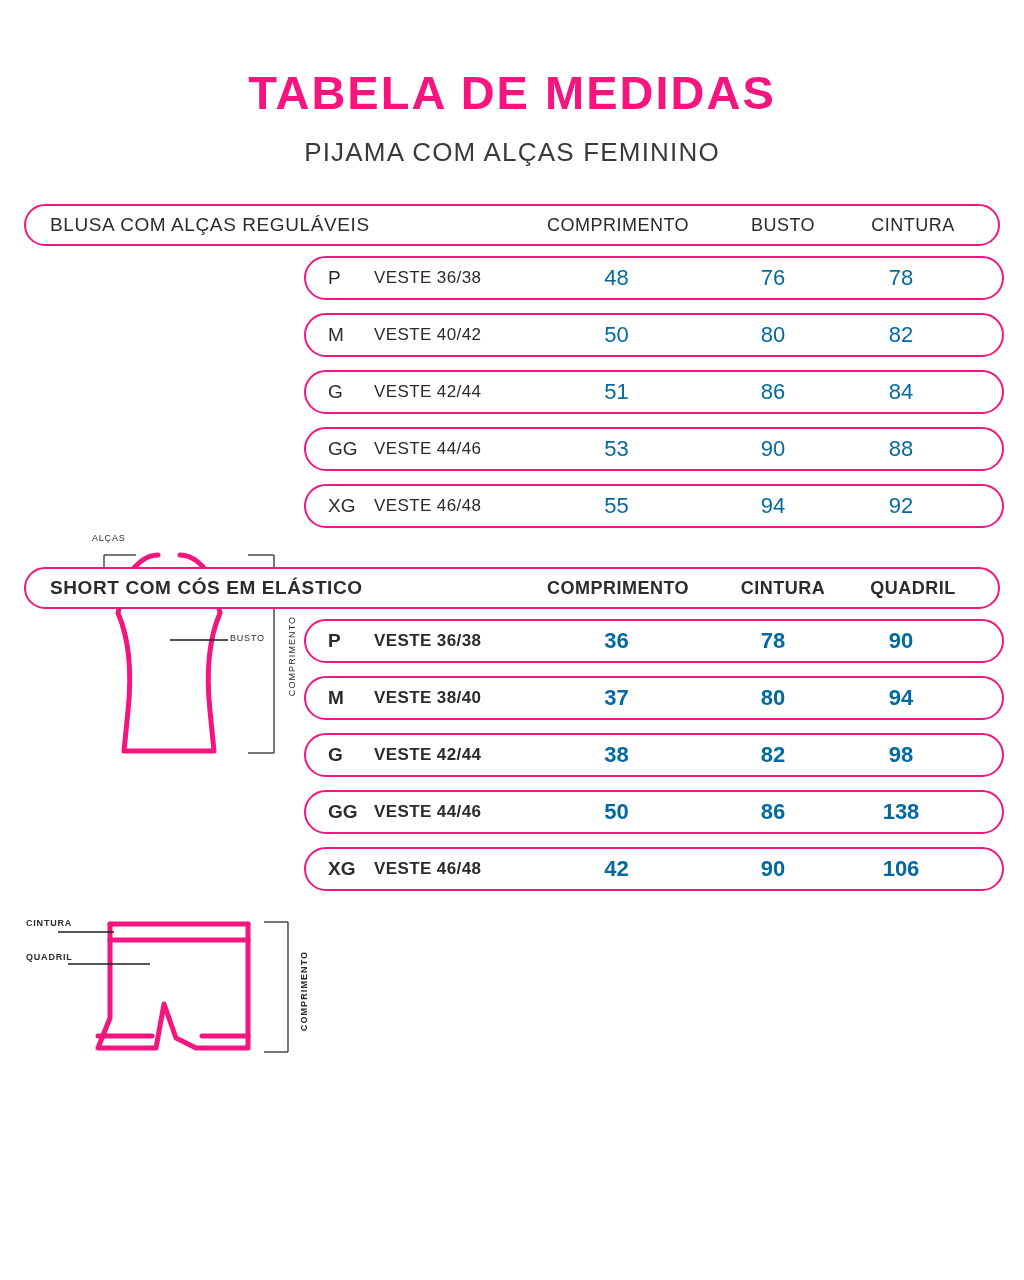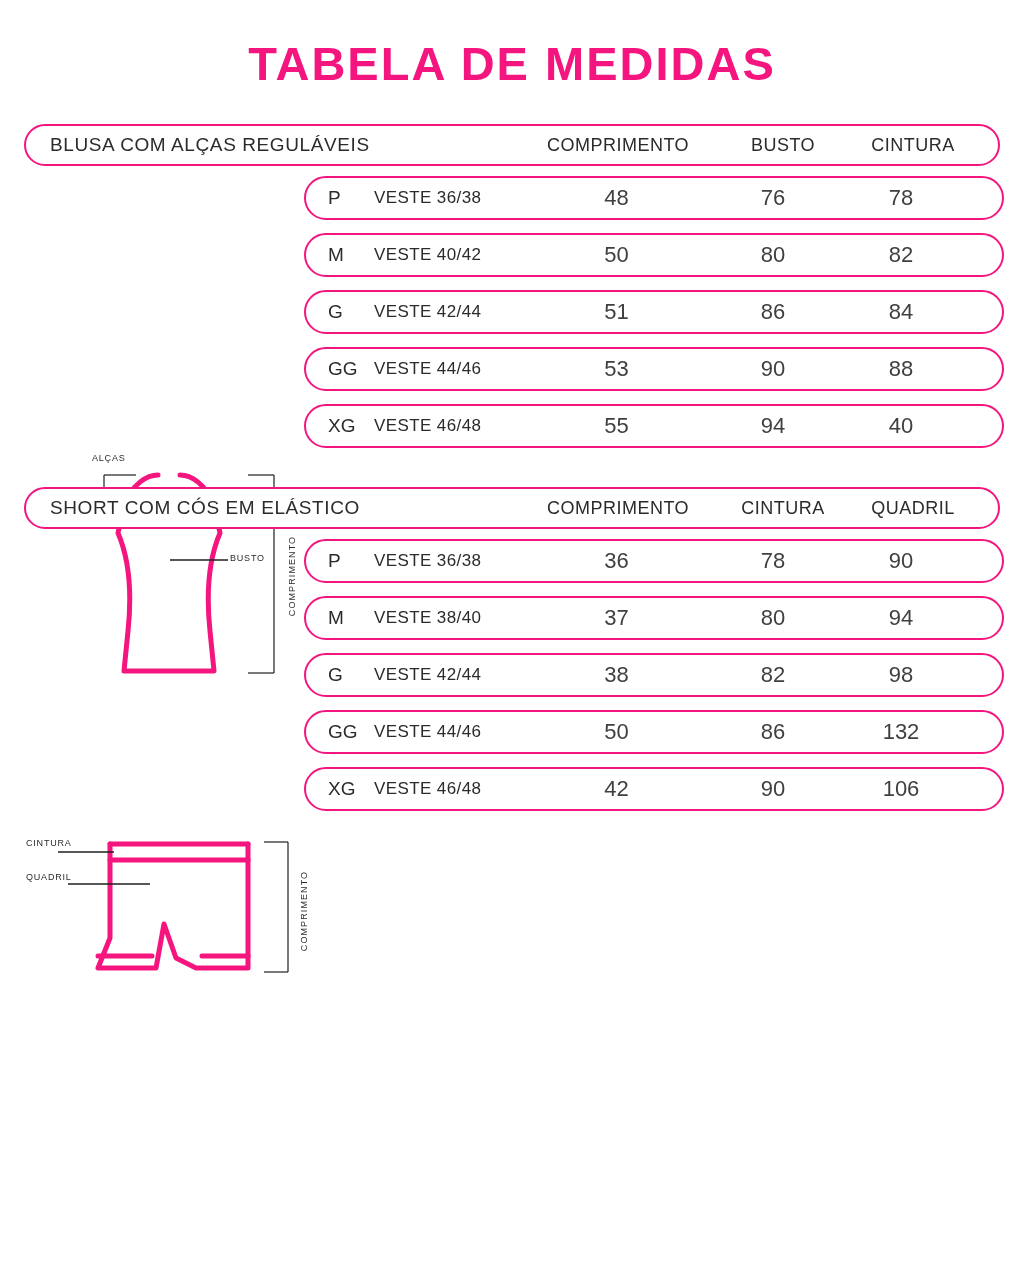--- a/index.html
+++ b/index.html
@@ -18,21 +18,21 @@
   .page {
     width: 1024px;
     height: 1280px;
     position: relative;
     box-sizing: border-box;
   }
 
   
   .header {
     text-align: center;
-    padding-top: 39px;
+    padding-top: 68px;
   }
   .main-title {
     font-size: 47px;
     letter-spacing: 2px;
     font-weight: bold;
     color: #f5157f;
     line-height: 1.05;
     margin: 0;
   }
   .subtitle {
@@ -117,21 +117,21 @@
   }
   .row-pill .veste {
     font-size: 17px;
     letter-spacing: 0.4px;
     color: #2b2b2b;
     width: 150px;
   }
   .row-pill .num {
     font-size: 22px;
     text-align: center;
-    color: #404040;
+    color: #0369a1;
   }
   .n-comp { width: 185px; }
   .n-b    { width: 128px; }
   .n-c    { width: 128px; }
 
   
   .garment {
     position: absolute;
     top: 0;
     left: 28px;
@@ -172,20 +172,21 @@
     font-weight: normal;
   }
 </style>
 </head>
 <body>
 
 <div class="page">
 
   <div class="header">
     <h1 class="main-title">TABELA DE MEDIDAS</h1>
+    <p class="subtitle">PIJAMA COM ALÇAS FEMININO</p>
   </div>
 
   <div class="section">
 
     <div class="pill head-pill">
       <span class="title">BLUSA COM ALÇAS REGULÁVEIS</span>
       <span class="cols">
         <span class="col col-comp">COMPRIMENTO</span>
         <span class="col col-b">BUSTO</span>
         <span class="col col-c">CINTURA</span>
@@ -261,28 +262,28 @@
           <span class="num n-comp">53</span>
           <span class="num n-b">90</span>
           <span class="num n-c">88</span>
         </div>
 
         <div class="pill row-pill">
           <span class="size">XG</span>
           <span class="veste">VESTE 46/48</span>
           <span class="num n-comp">55</span>
           <span class="num n-b">94</span>
-          <span class="num n-c">40</span>
+          <span class="num n-c">92</span>
         </div>
 
       </div>
     </div>
   </div>
 
-  <div class="section" style="margin-top:26px;">
+  <div class="section" style="margin-top:26px;font-weight:bold;">
 
     <div class="pill head-pill">
       <span class="title">SHORT COM CÓS EM ELÁSTICO</span>
       <span class="cols">
         <span class="col col-comp">COMPRIMENTO</span>
         <span class="col col-b">CINTURA</span>
         <span class="col col-c">QUADRIL</span>
       </span>
     </div>
 
@@ -342,21 +343,21 @@
           <span class="num n-comp">38</span>
           <span class="num n-b">82</span>
           <span class="num n-c">98</span>
         </div>
 
         <div class="pill row-pill">
           <span class="size">GG</span>
           <span class="veste">VESTE 44/46</span>
           <span class="num n-comp">50</span>
           <span class="num n-b">86</span>
-          <span class="num n-c">132</span>
+          <span class="num n-c">138</span>
         </div>
 
         <div class="pill row-pill">
           <span class="size">XG</span>
           <span class="veste">VESTE 46/48</span>
           <span class="num n-comp">42</span>
           <span class="num n-b">90</span>
           <span class="num n-c">106</span>
         </div>
 

